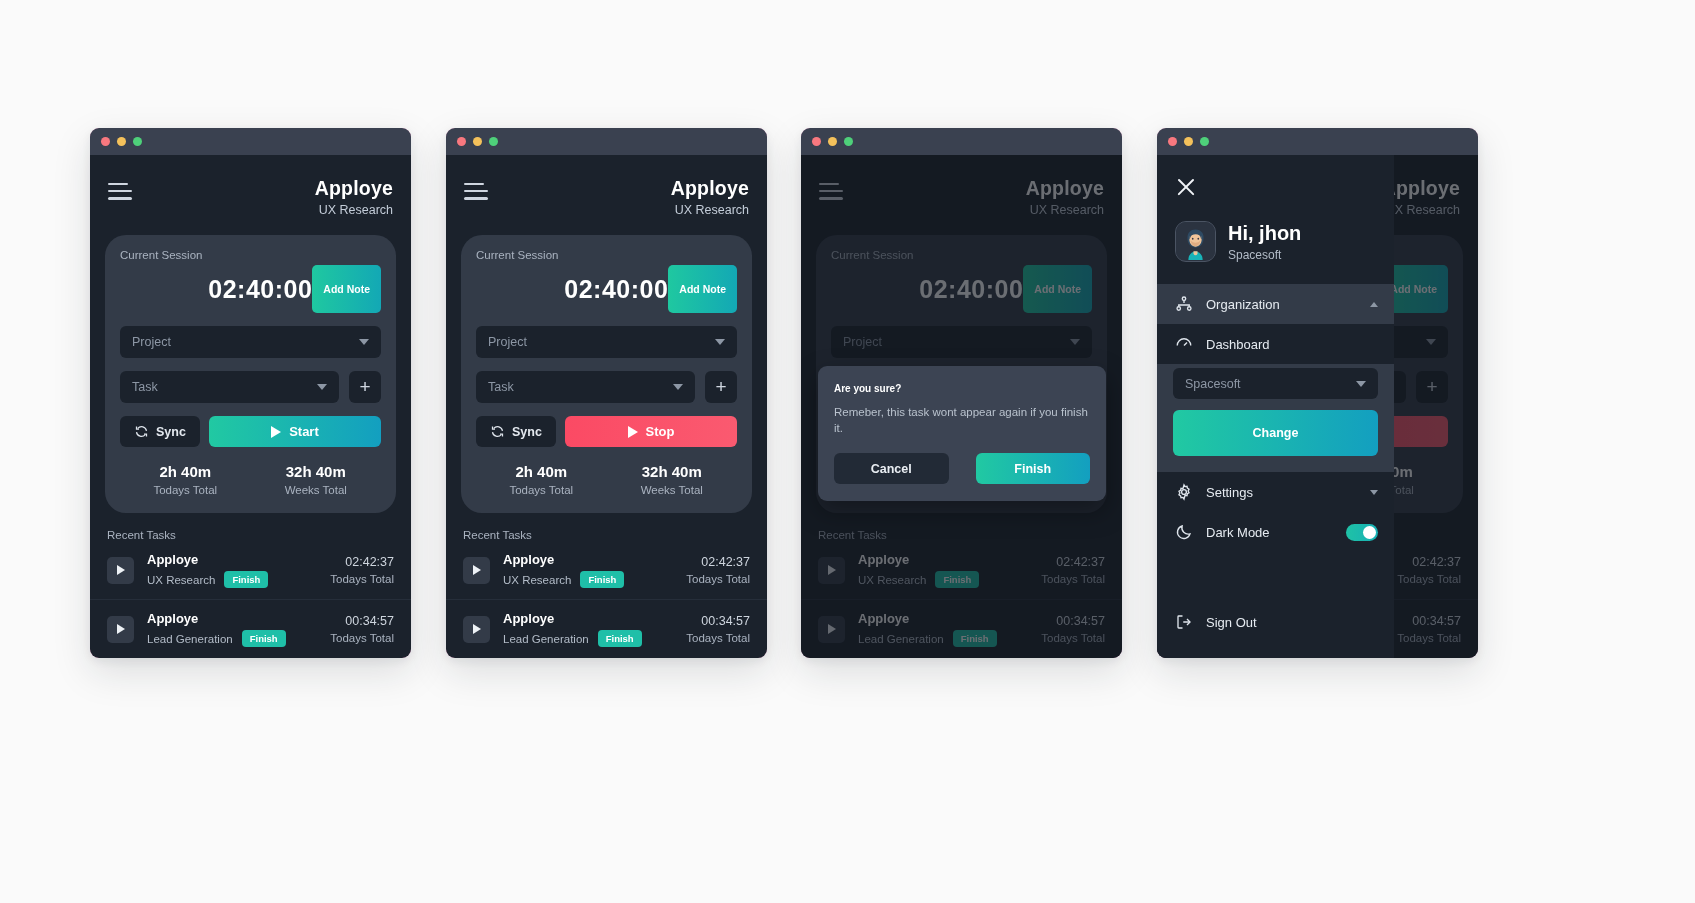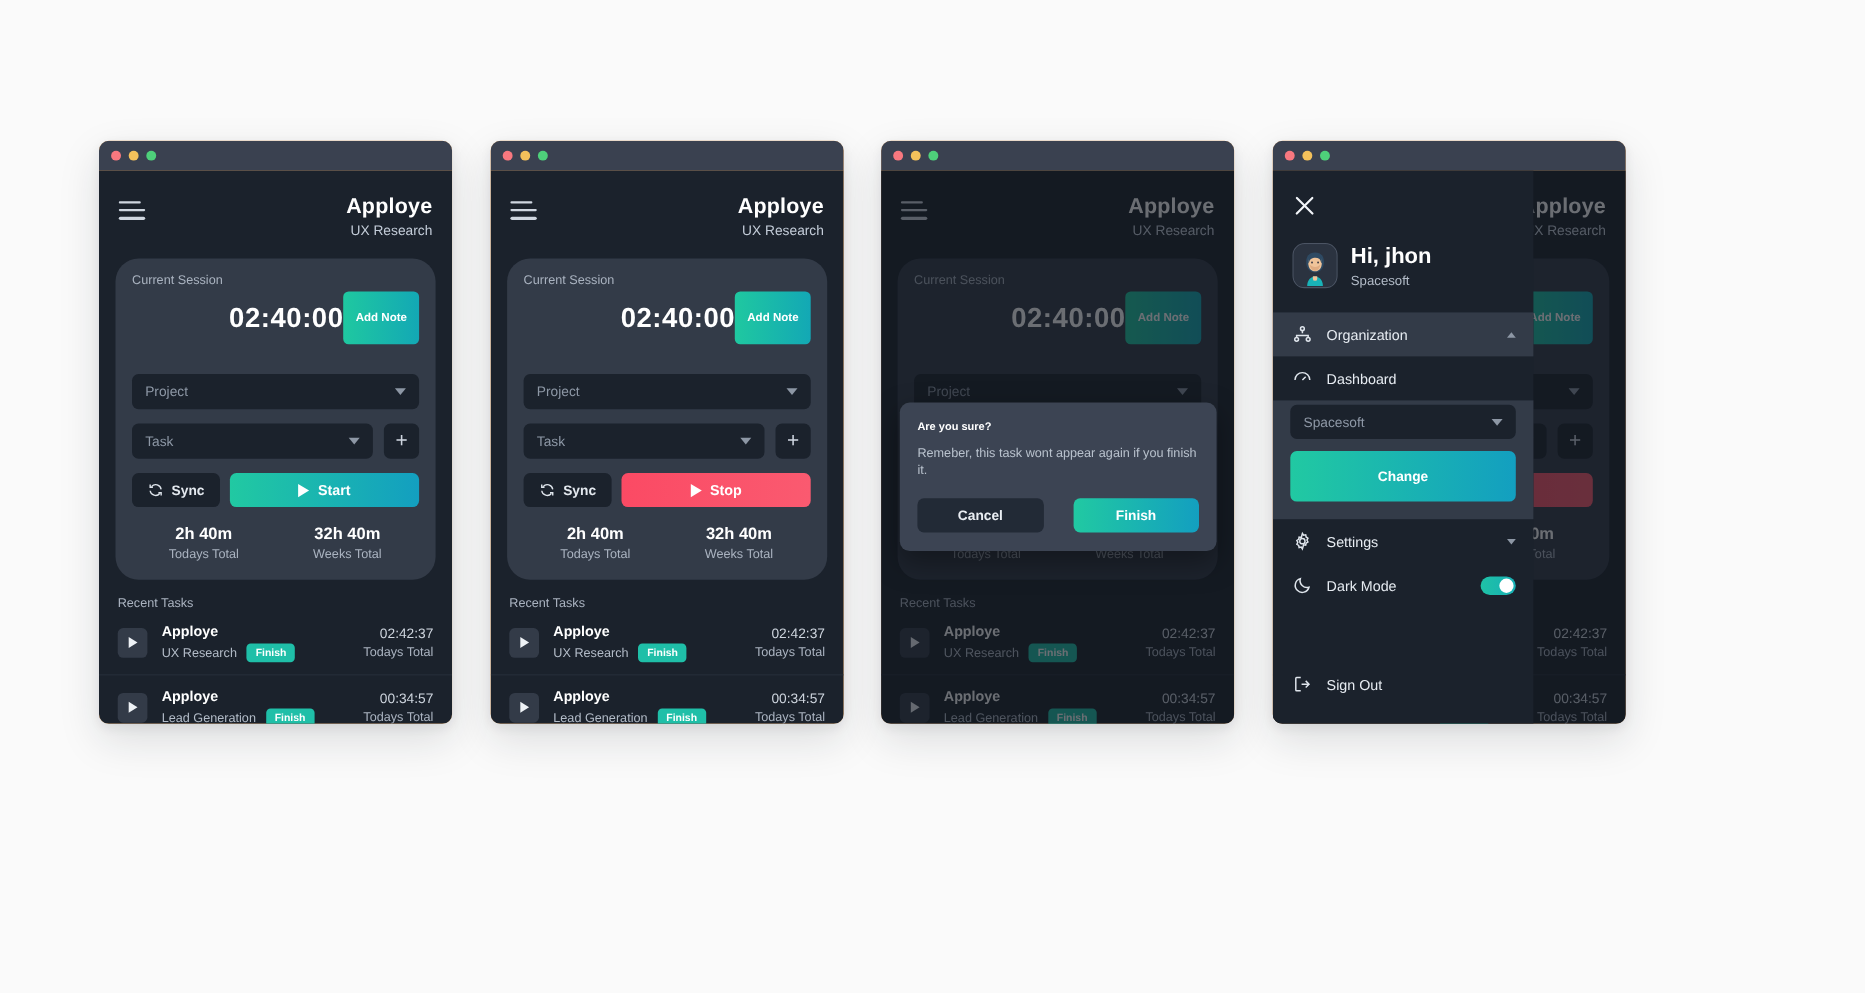--- a/index.html
+++ b/index.html
@@ -15,21 +15,21 @@
     background: #fafafa;
   }
 
   
   .window {
     position: absolute;
     width: 321px; height: 530px;
     border-radius: 9px;
     overflow: hidden;
     box-shadow: 0 14px 38px rgba(20,28,40,.13), 0 3px 10px rgba(20,28,40,.07);
-    background: #fdba74;
+    background: #f9a8d4;
     display: flex; flex-direction: column;
   }
   .titlebar {
     height: 27px; flex: 0 0 27px;
     background: #3a4150;
     display: flex; align-items: center;
     padding-left: 11px; gap: 7px;
   }
   .dot { width: 9px; height: 9px; border-radius: 50%; }
   .dot.red { background: #f8787f; }
@@ -77,21 +77,21 @@
     display: flex; align-items: center; justify-content: flex-end;
     margin-top: 4px;
   }
   .timer { font-size: 25px; font-weight: bold; color: #ffffff; letter-spacing: .5px; }
   .add-note {
     background: linear-gradient(90deg, #1fc8a0 0%, #13a8b5 100%);
     color: #fff; font-size: 10.5px; font-weight: bold;
     padding: 18px 11px; border-radius: 5px; border: none; cursor: pointer;
   }
   .field {
-    margin-top: 27px;
+    margin-top: 13px;
     height: 32px; background: #1b222c; border-radius: 6px;
     display: flex; align-items: center; justify-content: space-between;
     padding: 0 12px; color: #8d97a5; font-size: 12.5px; cursor: pointer;
   }
   .caret {
     width: 0; height: 0;
     border-left: 5px solid transparent; border-right: 5px solid transparent;
     border-top: 6px solid #8d97a5;
   }
   .task-row { display: flex; gap: 10px; margin-top: 13px; align-items: center; }

